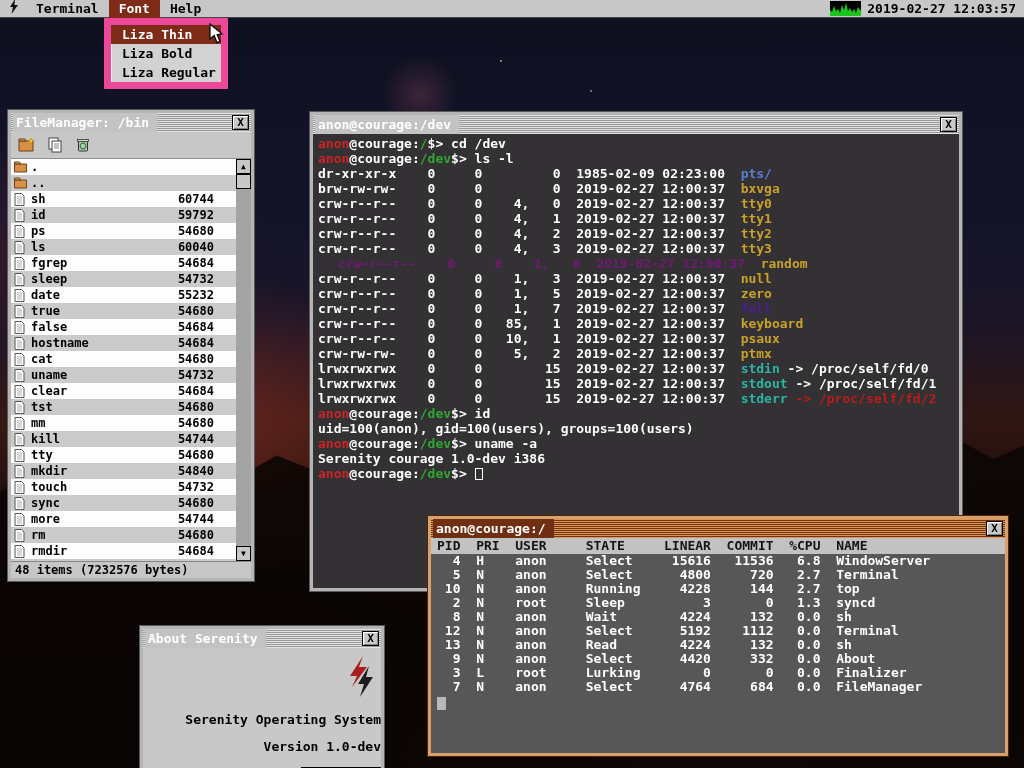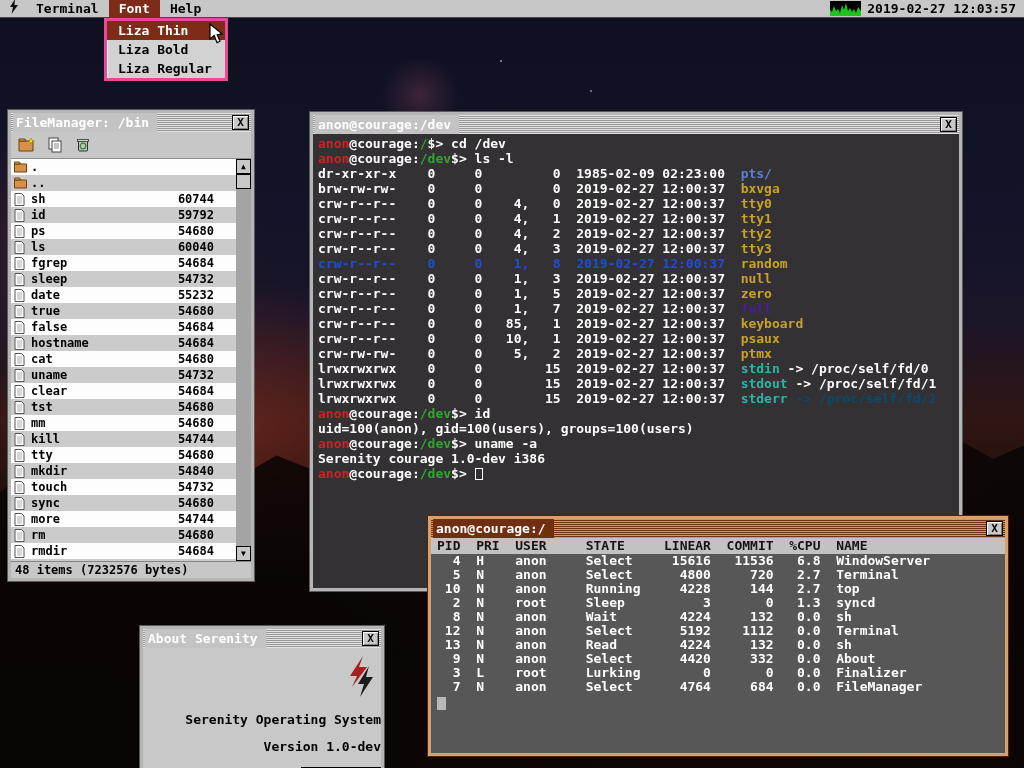--- a/index.html
+++ b/index.html
@@ -50,21 +50,21 @@
   .menubar { position:absolute; left:0; top:0; width:1024px; height:18px; z-index:30;
     background:#c7c7c7; border-bottom:1px solid #454545; display:flex; align-items:center; font-size:13px; color:#000; }
   .menubar .logo { width:26px; text-align:center; line-height:18px; }
   .menu-item { padding:0 10px; line-height:18px; height:18px; }
   .menu-item.active { background:#7e2c17; color:#fff; }
   .menubar .spacer { flex:1; }
   .cpu-graph { width:31px; height:15px; background:#000; margin-right:6px; }
   .clock { font-size:13px; margin-right:8px; white-space:nowrap; }
 
   .dropdown { position:absolute; left:104px; top:18px; width:124px; z-index:31;
-    background:#d2d2d2; border:3px solid #ec4899; box-shadow:inset 1px 1px 0 #f2f2f2, 1px 1px 0 rgba(0,0,0,.35); }
+    background:#d2d2d2; border:7px solid #ec4899; box-shadow:inset 1px 1px 0 #f2f2f2, 1px 1px 0 rgba(0,0,0,.35); }
   .dropdown .item { height:19px; line-height:19px; font-size:13px; padding:0 11px; color:#000; white-space:nowrap; }
   .dropdown .item.highlight { background:#7e2c17; color:#fff; }
 
   .mouse-cursor { position:absolute; left:209px; top:23px; z-index:40; }
 
   
   .fm { left:8px; top:110px; width:246px; height:471px; z-index:10; }
   .fm-toolbar { height:26px; flex:0 0 26px; background:#c7c7c7; display:flex; align-items:center; gap:8px; padding:0 6px; }
   .tool-btn { width:20px; height:18px; display:flex; align-items:center; justify-content:center; }
   .fm-list { flex:1; background:#fdfdfd; position:relative; overflow:hidden; border-top:1px solid #8d8d8d; }
@@ -446,30 +446,30 @@
   </div>
   <div class="term-body" id="term-body">
       <div class="term-line"><span style="color: rgb(204, 36, 36);">anon</span><span style="color: rgb(255, 255, 255);">@courage:</span><span style="color: rgb(47, 168, 47);">/</span><span style="color: rgb(255, 255, 255);">$&gt; cd /dev</span></div>
       <div class="term-line"><span style="color: rgb(204, 36, 36);">anon</span><span style="color: rgb(255, 255, 255);">@courage:</span><span style="color: rgb(47, 168, 47);">/dev</span><span style="color: rgb(255, 255, 255);">$&gt; ls -l</span></div>
       <div class="term-line"><span style="color: rgb(255, 255, 255);">dr-xr-xr-x    0     0         0  1985-02-09 02:23:00  </span><span style="color: rgb(91, 127, 212);">pts/</span></div>
       <div class="term-line"><span style="color: rgb(255, 255, 255);">brw-rw-rw-    0     0         0  2019-02-27 12:00:37  </span><span style="color: rgb(201, 162, 39);">bxvga</span></div>
       <div class="term-line"><span style="color: rgb(255, 255, 255);">crw-r--r--    0     0    4,   0  2019-02-27 12:00:37  </span><span style="color: rgb(201, 162, 39);">tty0</span></div>
       <div class="term-line"><span style="color: rgb(255, 255, 255);">crw-r--r--    0     0    4,   1  2019-02-27 12:00:37  </span><span style="color: rgb(201, 162, 39);">tty1</span></div>
       <div class="term-line"><span style="color: rgb(255, 255, 255);">crw-r--r--    0     0    4,   2  2019-02-27 12:00:37  </span><span style="color: rgb(201, 162, 39);">tty2</span></div>
       <div class="term-line"><span style="color: rgb(255, 255, 255);">crw-r--r--    0     0    4,   3  2019-02-27 12:00:37  </span><span style="color: rgb(201, 162, 39);">tty3</span></div>
-      <div class="term-line"><span style="color: #1d4ed8;">crw-r--r--    0     0    1,   8  2019-02-27 12:00:37  </span><span style="color: rgb(201, 162, 39);">random</span></div>
+      <div class="term-line"><span style="color: #701a75; margin-left: 20px;">crw-r--r--    0     0    1,   8  2019-02-27 12:00:37  </span><span style="color: rgb(201, 162, 39);">random</span></div>
       <div class="term-line"><span style="color: rgb(255, 255, 255);">crw-r--r--    0     0    1,   3  2019-02-27 12:00:37  </span><span style="color: rgb(201, 162, 39);">null</span></div>
       <div class="term-line"><span style="color: rgb(255, 255, 255);">crw-r--r--    0     0    1,   5  2019-02-27 12:00:37  </span><span style="color: rgb(201, 162, 39);">zero</span></div>
       <div class="term-line"><span style="color: rgb(255, 255, 255);">crw-r--r--    0     0    1,   7  2019-02-27 12:00:37  </span><span style="color: #4c1d95;">full</span></div>
       <div class="term-line"><span style="color: rgb(255, 255, 255);">crw-r--r--    0     0   85,   1  2019-02-27 12:00:37  </span><span style="color: rgb(201, 162, 39);">keyboard</span></div>
       <div class="term-line"><span style="color: rgb(255, 255, 255);">crw-r--r--    0     0   10,   1  2019-02-27 12:00:37  </span><span style="color: rgb(201, 162, 39);">psaux</span></div>
       <div class="term-line"><span style="color: rgb(255, 255, 255);">crw-rw-rw-    0     0    5,   2  2019-02-27 12:00:37  </span><span style="color: rgb(201, 162, 39);">ptmx</span></div>
       <div class="term-line"><span style="color: rgb(255, 255, 255);">lrwxrwxrwx    0     0        15  2019-02-27 12:00:37  </span><span style="color: rgb(42, 181, 165);">stdin</span><span style="color: rgb(255, 255, 255);"> -&gt; /proc/self/fd/0</span></div>
       <div class="term-line"><span style="color: rgb(255, 255, 255);">lrwxrwxrwx    0     0        15  2019-02-27 12:00:37  </span><span style="color: rgb(42, 181, 165);">stdout</span><span style="color: rgb(255, 255, 255);"> -&gt; /proc/self/fd/1</span></div>
-      <div class="term-line"><span style="color: rgb(255, 255, 255);">lrwxrwxrwx    0     0        15  2019-02-27 12:00:37  </span><span style="color: rgb(42, 181, 165);">stderr</span><span style="color: #0c4a6e; margin-top: 12px;"> -&gt; /proc/self/fd/2</span></div>
+      <div class="term-line"><span style="color: rgb(255, 255, 255);">lrwxrwxrwx    0     0        15  2019-02-27 12:00:37  </span><span style="color: rgb(42, 181, 165);">stderr</span><span style="color: #b91c1c; margin-top: 12px;"> -&gt; /proc/self/fd/2</span></div>
       <div class="term-line"><span style="color: rgb(204, 36, 36);">anon</span><span style="color: rgb(255, 255, 255);">@courage:</span><span style="color: rgb(47, 168, 47);">/dev</span><span style="color: rgb(255, 255, 255);">$&gt; id</span></div>
       <div class="term-line"><span style="color: rgb(255, 255, 255);">uid=100(anon), gid=100(users), groups=100(users)</span></div>
       <div class="term-line"><span style="color: rgb(204, 36, 36);">anon</span><span style="color: rgb(255, 255, 255);">@courage:</span><span style="color: rgb(47, 168, 47);">/dev</span><span style="color: rgb(255, 255, 255);">$&gt; uname -a</span></div>
       <div class="term-line"><span style="color: rgb(255, 255, 255);">Serenity courage 1.0-dev i386</span></div>
       <div class="term-line"><span style="color: rgb(204, 36, 36);">anon</span><span style="color: rgb(255, 255, 255);">@courage:</span><span style="color: rgb(47, 168, 47);">/dev</span><span style="color: rgb(255, 255, 255);">$&gt; </span><span class="cursor-hollow"></span></div>
     </div>
 </div>
 
 <div class="win proc active">
   <div class="titlebar">

